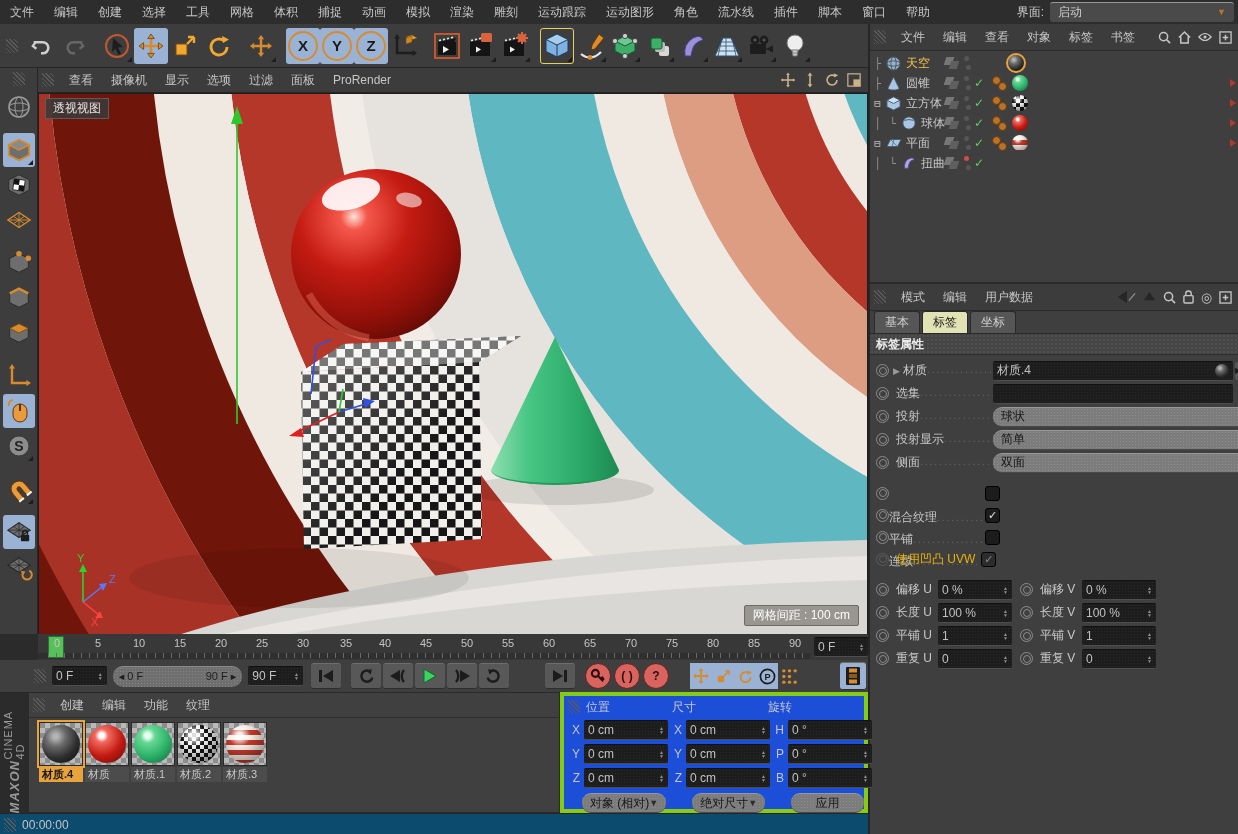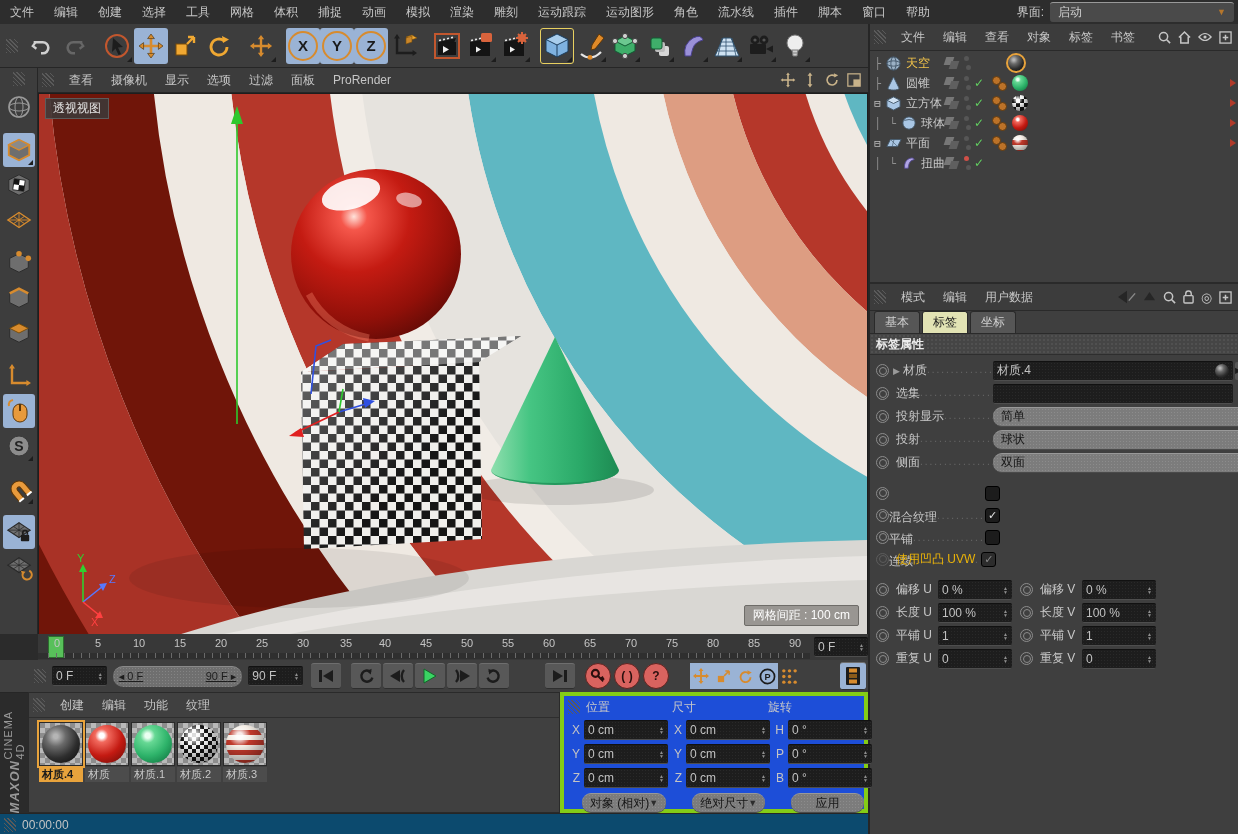--- a/index.html
+++ b/index.html
@@ -54,21 +54,21 @@
   #ruler .tick{position:absolute;top:2px;color:#c4c4c4;font-size:11px;transform:translateX(-50%);}
   #ruler .minor{position:absolute;left:10px;right:0;bottom:1px;height:5px;background:repeating-linear-gradient(90deg,#6a6a6a 0 1px,rgba(0,0,0,0) 1px 8.2px);}
   #playhead{position:absolute;left:10px;top:1px;width:14px;height:20px;background:#58c05a;border:1px solid #2c6e2e;}
   #tlcur{width:50px;margin-left:4px;}
   
   #tp{left:0;top:660px;width:868px;height:32px;background:#3f3f3f;border-bottom:1px solid #262626;display:flex;align-items:center;}
   .tbtn{width:30px;height:24px;background:#585858;border-top:1px solid #6e6e6e;border-bottom:1px solid #2e2e2e;border-radius:3px;display:flex;align-items:center;justify-content:center;color:#1c1c1c;font-weight:bold;flex:none;margin-right:2px;}
   .rc{width:24px;height:24px;border-radius:50%;background:#d9635f;border:1px solid #5e2320;color:#2a0f0e;display:flex;align-items:center;justify-content:center;font-weight:bold;flex:none;margin-right:3px;}
   .tg{width:22px;height:26px;background:#9ab3d5;display:flex;align-items:center;justify-content:center;flex:none;}
   .tgd{background:#3f3f3f;}
-  #rangebar{width:156px;height:20px;background:#6f6f6f;background-image:radial-gradient(rgba(255,255,255,.15) 1px,rgba(0,0,0,0) 1px);background-size:3px 3px;border-radius:10px;color:#1d1d1d;display:flex;align-items:center;justify-content:space-between;padding:0 6px;margin:0 6px;border-top:1px solid #8a8a8a;text-decoration:underline;}
+  #rangebar{width:156px;height:20px;background:#6f6f6f;background-image:radial-gradient(rgba(255,255,255,.15) 1px,rgba(0,0,0,0) 1px);background-size:3px 3px;border-radius:10px;color:#1d1d1d;display:flex;align-items:center;justify-content:space-between;padding:0 6px;margin:0 6px;border-top:1px solid #8a8a8a;}
   
   #rp{left:868px;top:24px;width:370px;height:810px;background:#3f3f3f;border-left:2px solid #262626;box-sizing:border-box;}
   .pmenu{height:26px;display:flex;align-items:center;background:#3c3c3c;border-bottom:1px solid #2a2a2a;}
   .pmenu .mi{padding:0 9px;color:#c6c6c6;}
   .pmenu .pic{margin-left:auto;display:flex;gap:7px;padding-right:6px;align-items:center;}
   #omlist{height:229px;background:#3f3f3f;border-bottom:2px solid #2a2a2a;padding-top:2px;position:relative;}
   .orow{height:20px;display:flex;align-items:center;font-size:12px;position:relative;}
   .tw{width:15px;color:#8f8f8f;text-align:center;flex:none;font-family:"DejaVu Sans Mono",monospace;font-size:11px;}
   .oic{width:17px;height:16px;flex:none;display:flex;align-items:center;justify-content:center;margin-right:4px;}
   .oname{color:#c8c8c8;}
@@ -99,21 +99,21 @@
   #amtabs{height:22px;display:flex;gap:2px;padding-left:4px;border-bottom:1px solid #2a2a2a;}
   .tab{padding:2px 10px;background:#565656;color:#cfcfcf;border-radius:3px 3px 0 0;border:1px solid #2a2a2a;border-bottom:none;}
   .tab.on{background:#e2e3b4;color:#1d1d1d;}
   #amsect{height:20px;display:flex;align-items:center;padding-left:6px;color:#ececec;font-weight:bold;background:#454545;background-image:radial-gradient(rgba(255,255,255,.06) 1px,rgba(0,0,0,0) 1px);background-size:4px 4px;border-bottom:1px solid #2e2e2e;}
   .arow{display:flex;align-items:center;height:23px;padding-left:6px;}
   .arow .albl{color:#c8c8c8;margin-left:7px;white-space:nowrap;}
   .arow .lab{width:104px;display:flex;align-items:center;flex:none;}
   .afld{width:232px;flex:none;}
   .addw{width:260px;flex:none;}
   .crow{display:flex;align-items:center;height:22px;padding-left:6px;}
-  .crow .lab{width:96px;display:flex;align-items:center;flex:none;margin-top:48px;}
+  .crow .lab{width:96px;display:flex;align-items:flex-end;flex:none;margin-top:48px;}
   .uvrow{display:flex;align-items:center;height:23px;padding-left:6px;}
   .uvl{width:42px;color:#c8c8c8;margin-left:7px;flex:none;}
   .uvf{width:66px;flex:none;margin-right:8px;}
   
   #brand{left:0;top:692px;width:28px;height:121px;display:flex;flex-direction:column;align-items:center;justify-content:flex-end;color:#9a9a9a;}
   #brand .b1{writing-mode:vertical-rl;transform:rotate(180deg);font-weight:bold;font-style:italic;font-size:13px;letter-spacing:1px;}
   #brand .b2{writing-mode:vertical-rl;transform:rotate(180deg);font-size:11px;letter-spacing:1px;margin-top:?;}
   #matp{left:28px;top:692px;width:532px;height:121px;background:#404040;border:1px solid #2a2a2a;box-sizing:border-box;}
   #matmenu{height:24px;display:flex;align-items:center;border-bottom:1px solid #2e2e2e;}
   #matmenu .mi{padding:0 9px;color:#c6c6c6;}
@@ -898,35 +898,35 @@
           <span class="albl">选集</span>
           <span class="lead"></span>
         </div>
       <div class="fld afld">
           <span class="v"></span>
         </div>
     </div>
     <div class="arow">
       <span class="ac"></span>
       <div class="lab">
+          <span class="albl">投射</span>
+          <span class="lead"></span>
+        </div>
+      <div class="dd addw">
+          <span class="v">球状</span>
+        </div>
+    </div>
+    <div class="arow">
+      <span class="ac"></span>
+      <div class="lab">
           <span class="albl">投射显示</span>
           <span class="lead"></span>
         </div>
       <div class="dd addw">
           <span class="v">简单</span>
-        </div>
-    </div>
-    <div class="arow">
-      <span class="ac"></span>
-      <div class="lab">
-          <span class="albl">投射</span>
-          <span class="lead"></span>
-        </div>
-      <div class="dd addw">
-          <span class="v">球状</span>
         </div>
     </div>
     <div class="arow">
       <span class="ac"></span>
       <div class="lab">
           <span class="albl">侧面</span>
           <span class="lead"></span>
         </div>
       <div class="dd addw">
           <span class="v">双面</span>

